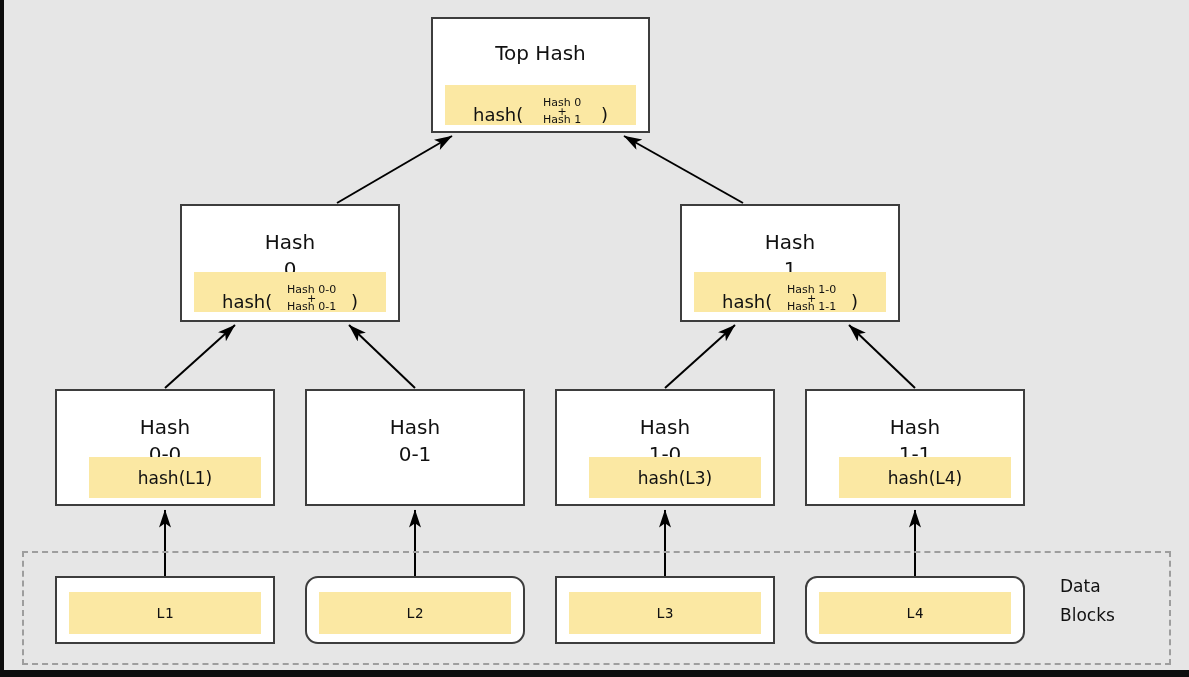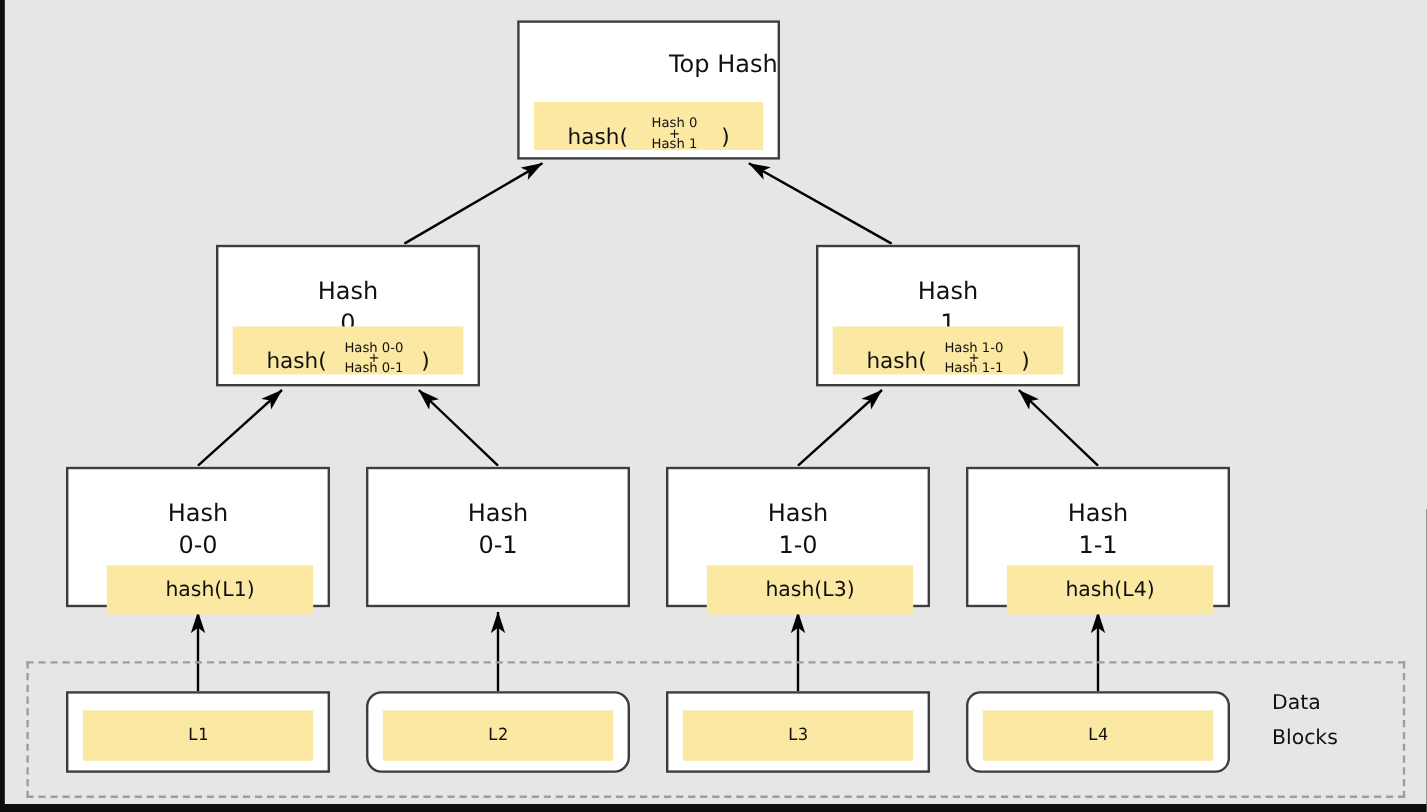--- a/index.html
+++ b/index.html
@@ -23,29 +23,29 @@
   .n-h1 {left:680px;top:204px;width:220px;height:118px;}
   .n-l1 {left:55px; top:389px;width:220px;height:117px;}
   .n-l2 {left:305px;top:389px;width:220px;height:117px;}
   .n-l3 {left:555px;top:389px;width:220px;height:117px;}
   .n-l4 {left:805px;top:389px;width:220px;height:117px;}
   .n-b1 {left:55px; top:576px;width:220px;height:68px;}
   .n-b2 {left:305px;top:576px;width:220px;height:68px;border-radius:13px;}
   .n-b3 {left:555px;top:576px;width:220px;height:68px;}
   .n-b4 {left:805px;top:576px;width:220px;height:68px;border-radius:12px;}
 
-  .title1{padding-top:22px;text-align:right;font-size:20px;line-height:24px;}
+  .title1{padding-top:22px;text-align:center;font-size:20px;line-height:24px;}
   .title2{padding-top:23px;text-align:center;font-size:20px;line-height:27px;}
 
   .band{
     position:absolute;left:12px;right:12px;background:var(--band,#fbe8a3);
     display:flex;align-items:center;
   }
   .band-func{top:66px;height:40px;padding:0 28px;justify-content:space-between;align-items:flex-end;}
-  .band-leaf{top:80px;height:41px;justify-content:center;font-size:17px;margin-left:20px;}
+  .band-leaf{top:66px;height:41px;justify-content:center;font-size:17px;margin-left:20px;}
   .band-block{top:14px;height:42px;justify-content:center;
     font-family:"DejaVu Sans Mono","Liberation Mono",monospace;font-size:14px;}
   .func,.close{font-size:18px;}
   .stack{flex:1;text-align:center;font-size:11px;line-height:10px;}
   .stack .plus{display:block;line-height:7px;}
   .stack .arg{display:block;}
 
   .dashed-rect{
     position:absolute;left:22px;top:551px;width:1149px;height:114px;box-sizing:border-box;
     border:2px dashed var(--dash-border,#9e9e9e);

